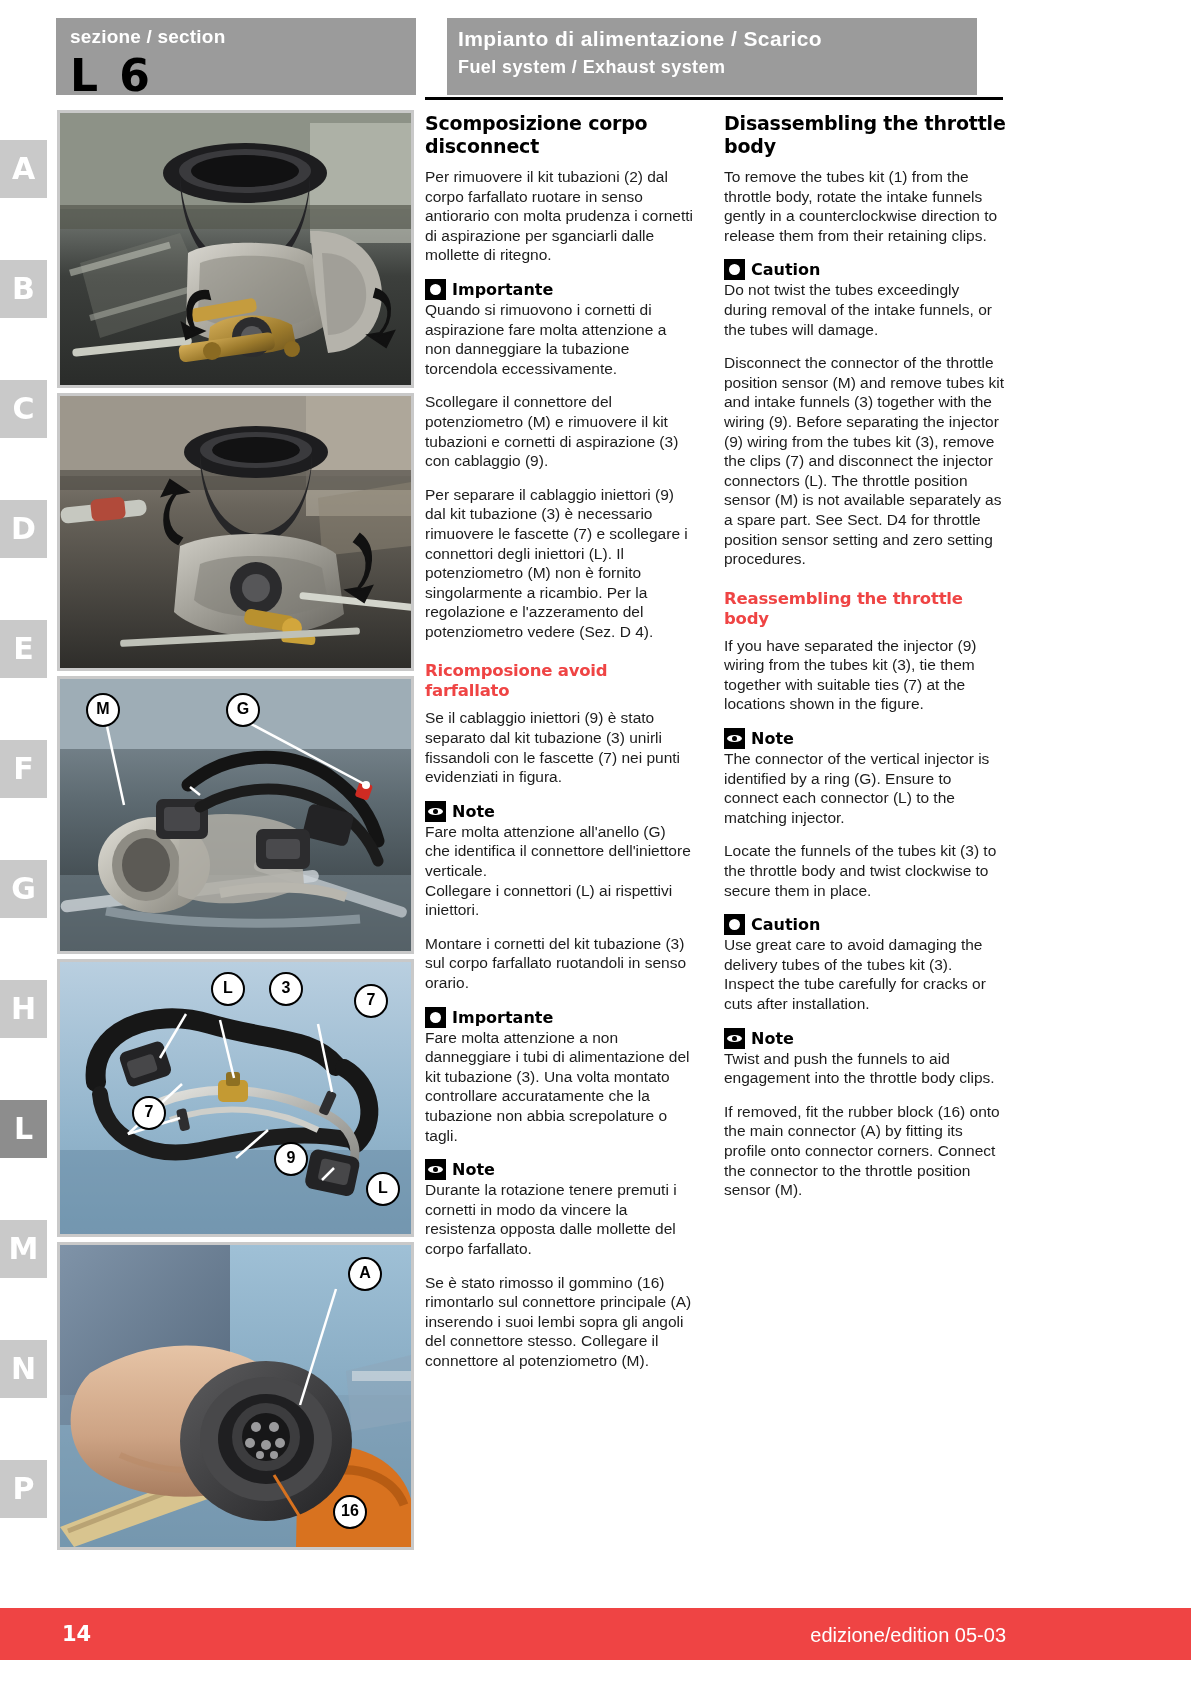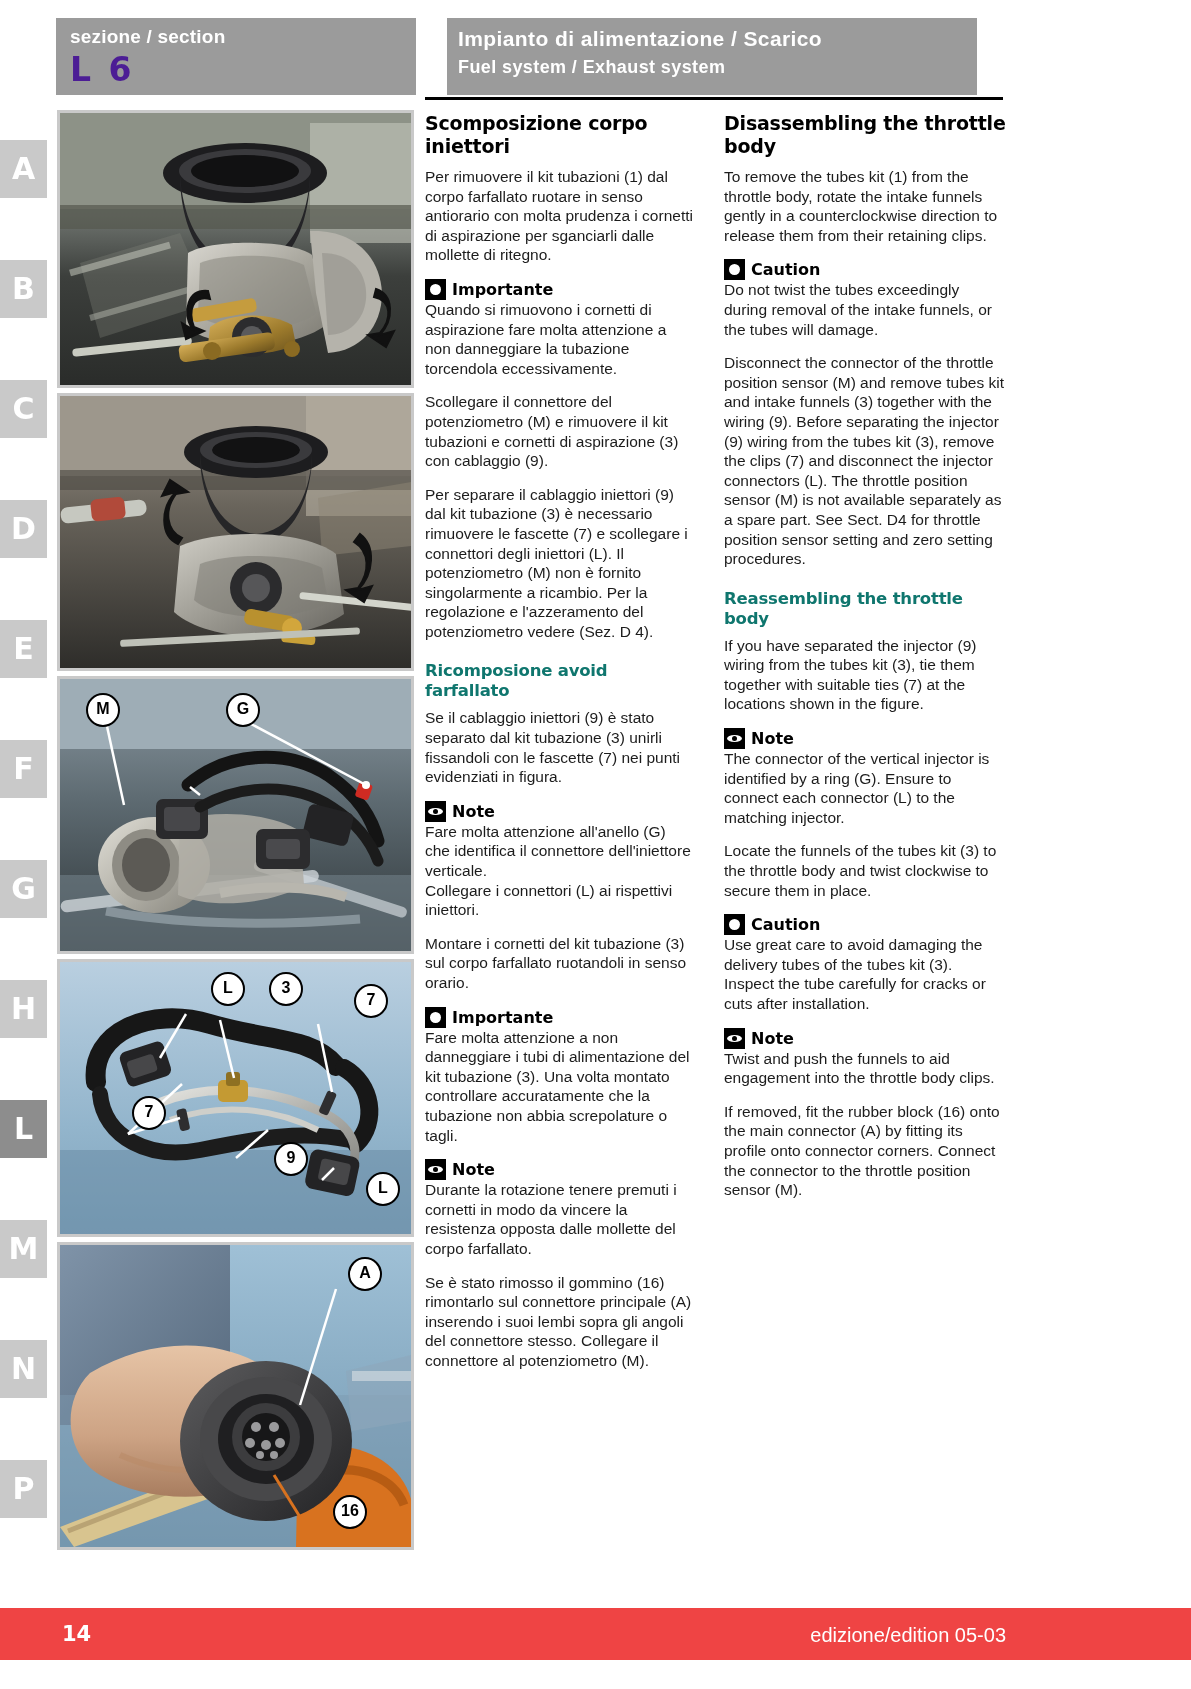--- a/index.html
+++ b/index.html
@@ -33,22 +33,22 @@
     position: absolute;
     left: 14px; top: 8px;
     color: #ffffff;
     font-size: 19px;
     font-weight: bold;
     letter-spacing: 0.2px;
   }
   .hdr-left .sec-code {
     position: absolute;
     left: 14px; top: 32px;
-    color: #4c1d95;
-    font-size: 33px;
+    color: #000000;
+    font-size: 44px;
     font-weight: bold;
     letter-spacing: 3px;
     font-family: "DejaVu Sans", sans-serif;
   }
   .hdr-right {
     position: absolute;
     left: 447px; top: 18px;
     width: 530px; height: 77px;
     background: #9b9b9b;
   }
@@ -138,21 +138,21 @@
     font-weight: bold;
     color: #000;
     line-height: 23px;
     margin: 0 0 9px 0;
     font-family: "DejaVu Sans", sans-serif;
     letter-spacing: -0.2px;
   }
   .h3 {
     font-size: 16.5px;
     font-weight: bold;
-    color: #0f766e;
+    color: #ef4444;
     line-height: 20px;
     margin: 20px 0 7px 0;
     font-family: "DejaVu Sans", sans-serif;
     letter-spacing: -0.2px;
   }
   p.body {
     margin: 0 0 14px 0;
   }
   .note-block {
     position: relative;
@@ -505,22 +505,22 @@
     <rect x="292" y="126" width="59" height="10" fill="#cfd8de" opacity="0.7"></rect>
 
     <path d="M276 44 L240 160" stroke="#ffffff" stroke-width="2.5"></path>
     <path d="M240 272 L214 230" stroke="#d8721f" stroke-width="3"></path>
   </svg>
   <div class="bub" style="position:absolute; left:288px; top:12px;">A</div>
   <div class="bub" style="position:absolute; left:273px; top:250px;">16</div>
 </div>
 
 <div class="col" id="col-it">
-  <div class="h2">Scomposizione corpo iniettori</div>
-  <p class="body">Per rimuovere il kit tubazioni (1) dal corpo farfallato ruotare in senso antiorario con molta prudenza i cornetti di aspirazione per sganciarli dalle mollette di ritegno.</p>
+  <div class="h2">Scomposizione corpo disconnect</div>
+  <p class="body">Per rimuovere il kit tubazioni (2) dal corpo farfallato ruotare in senso antiorario con molta prudenza i cornetti di aspirazione per sganciarli dalle mollette di ritegno.</p>
 
   <div class="note-block">
     <span class="note-ico caution"></span><span class="note-title">Importante</span><br>
     <span class="note-body">Quando si rimuovono i cornetti di aspirazione fare molta attenzione a non danneggiare la tubazione torcendola eccessivamente.</span>
   </div>
 
   <p class="body">Scollegare il connettore del potenziometro (M) e rimuovere il kit tubazioni e cornetti di aspirazione (3) con cablaggio (9).</p>
   <p class="body">Per separare il cablaggio iniettori (9) dal kit tubazione (3) è necessario rimuovere le fascette (7) e scollegare i connettori degli iniettori (L). Il potenziometro (M) non è fornito singolarmente a ricambio. Per la regolazione e l'azzeramento del potenziometro vedere (Sez. D 4).</p>
 
   <div class="h3">Ricomposione avoid farfallato</div>

